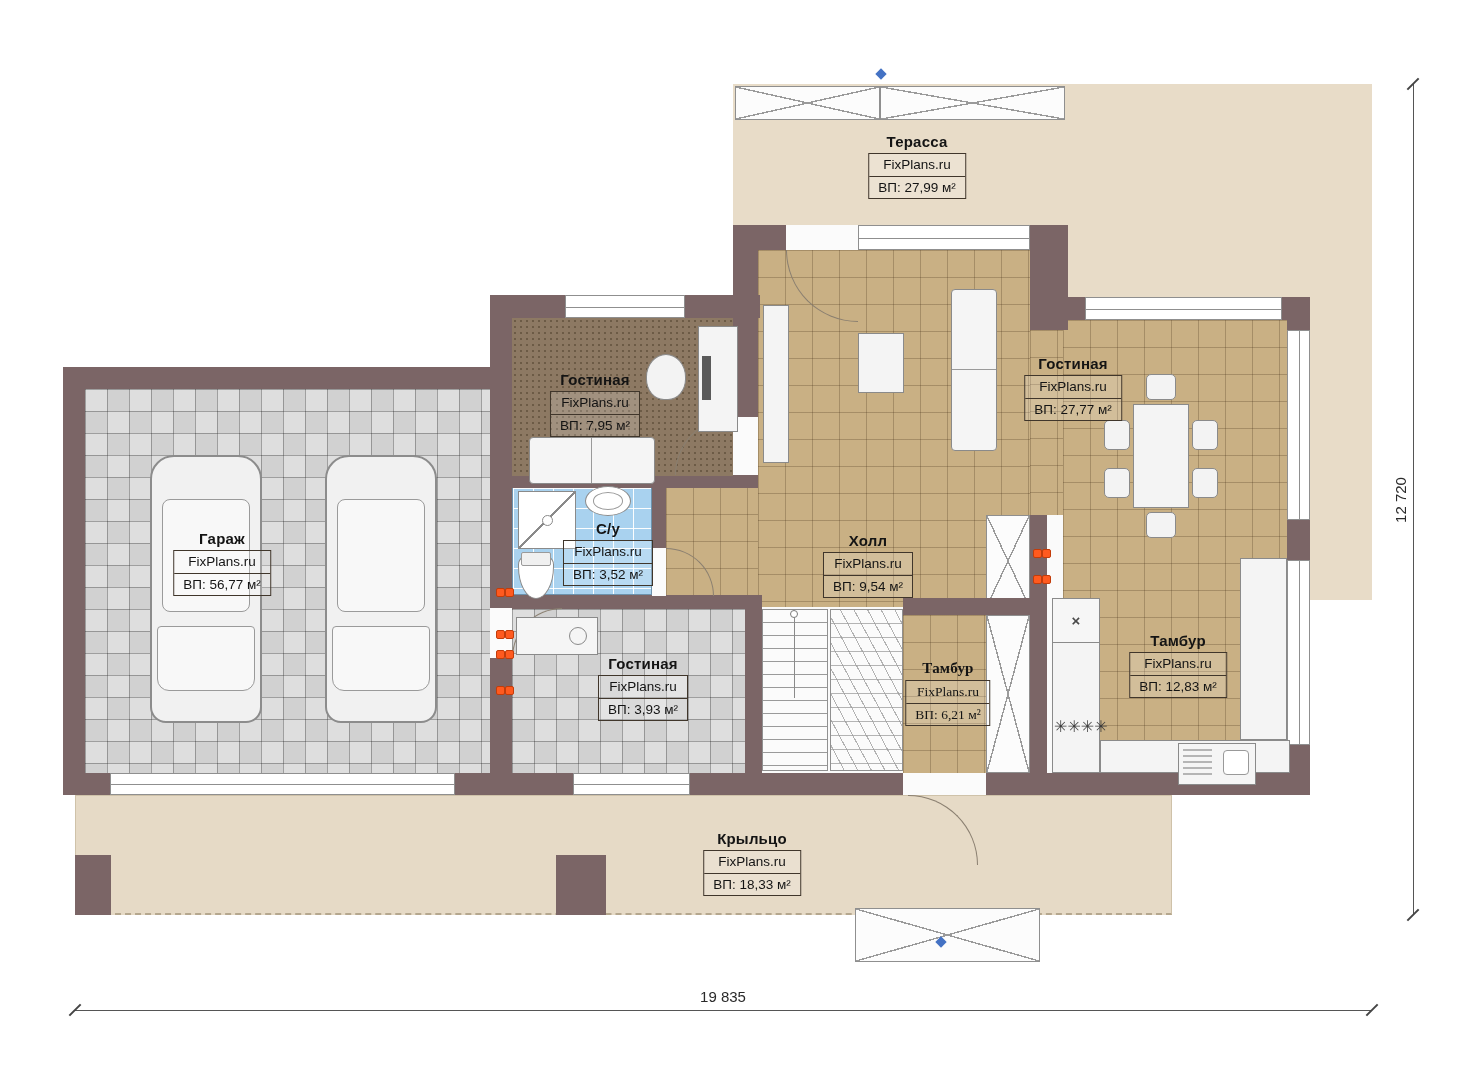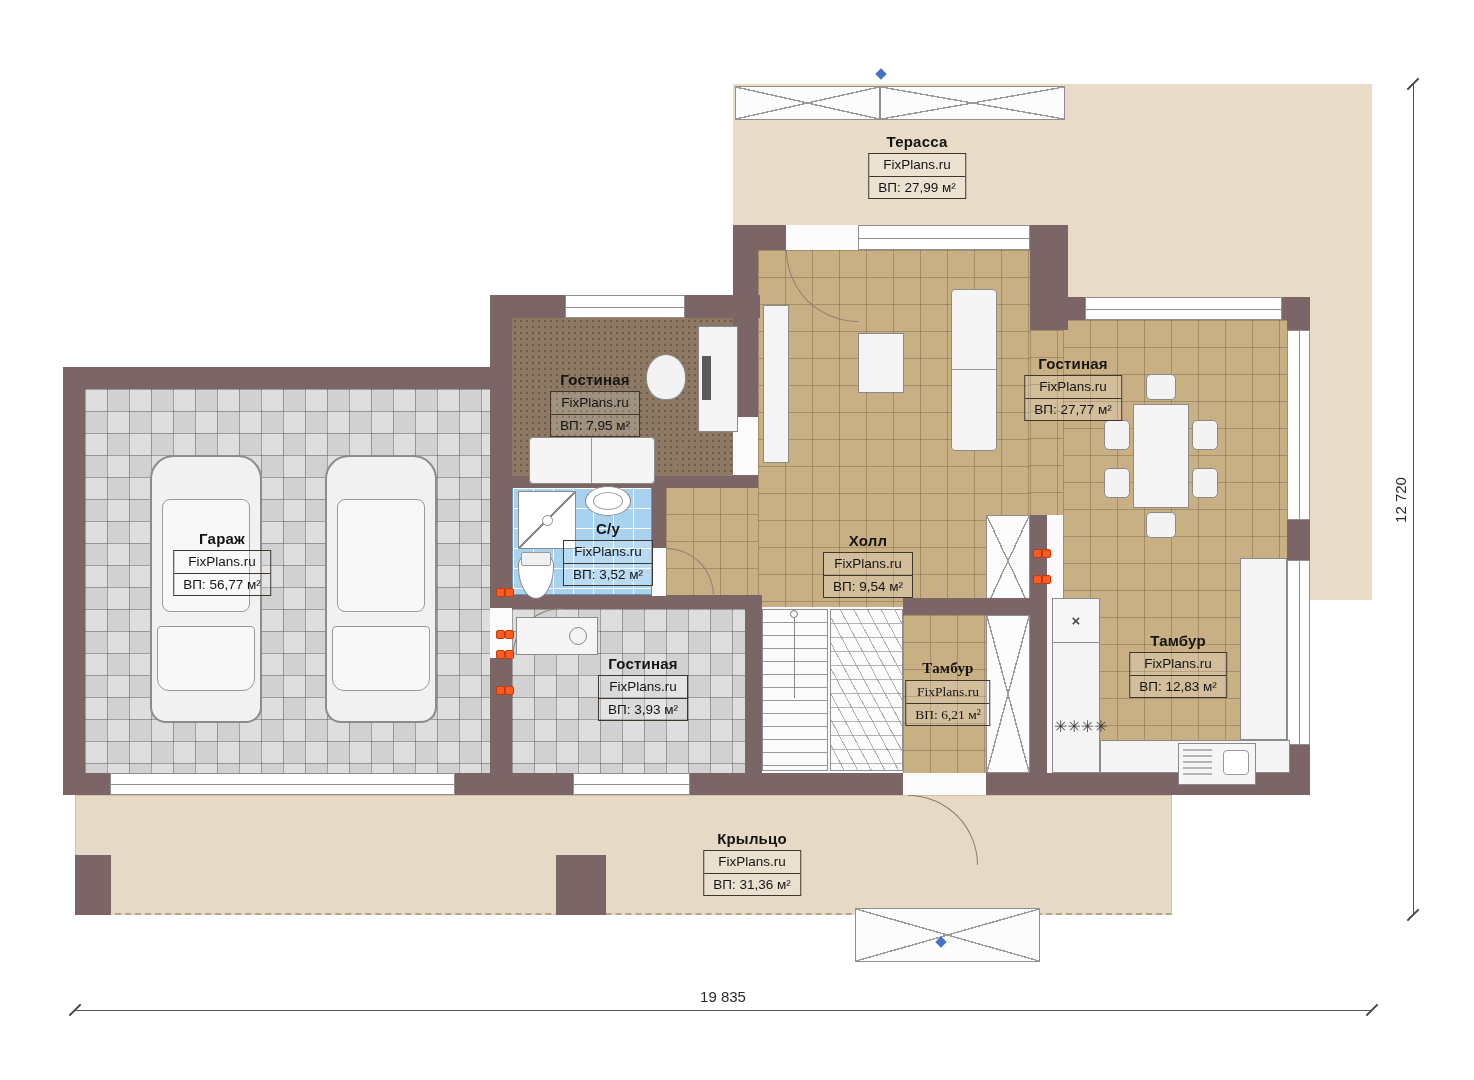--- a/index.html
+++ b/index.html
@@ -274,21 +274,21 @@
     <div class="room-name">Тамбур</div>
     <div class="room-box">
       <div class="row">FixPlans.ru</div>
       <div class="row">ВП: 6,21 м²</div>
     </div>
   </div>
   <div class="room-label" style="left:752px;top:830px;">
     <div class="room-name">Крыльцо</div>
     <div class="room-box">
       <div class="row">FixPlans.ru</div>
-      <div class="row">ВП: 31,36 м²</div>
+      <div class="row">ВП: 18,33 м²</div>
     </div>
   </div>
 
   <div class="dim-line" style="left:75px;top:1010px;width:1297px;height:1px;"></div>
   <div class="tick" style="left:67px;top:1009px;"></div>
   <div class="tick" style="left:1364px;top:1009px;"></div>
   <div class="dim-text" style="left:723px;top:988px;transform:translateX(-50%);">19 835</div>
 
   <div class="dim-line" style="left:1413px;top:84px;width:1px;height:831px;"></div>
   <div class="tick" style="left:1405px;top:83px;"></div>

